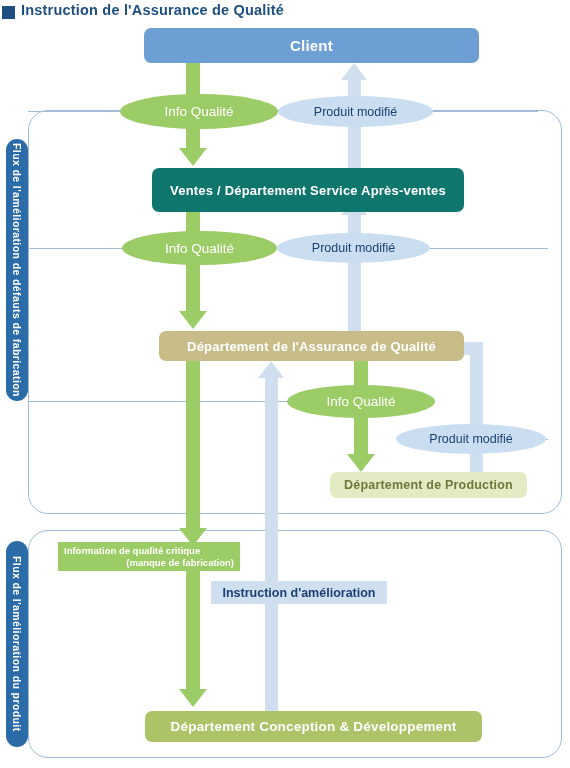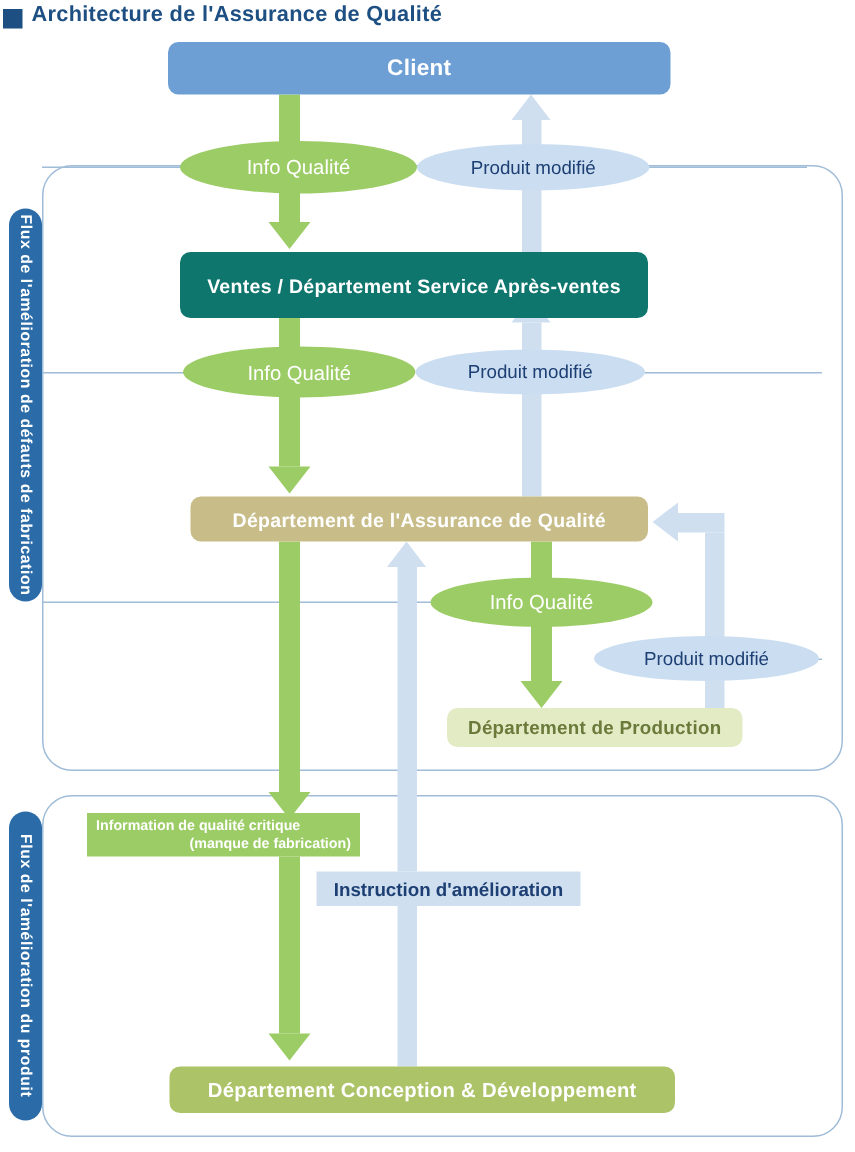--- a/index.html
+++ b/index.html
@@ -44,21 +44,21 @@
   .ah-left-blue{border-top:13px solid transparent;border-bottom:13px solid transparent;
                 border-right:17px solid #cfdff0;}
   .hline{position:absolute;}
 
   
   .rule{position:absolute;height:1px;background:#9fbcd8;}
 
   
   .node{position:absolute;box-sizing:border-box;display:flex;
         align-items:center;justify-content:center;text-align:center;
-        font-weight:bold;letter-spacing:.2px;}
+        font-weight:bold;letter-spacing:.2px;margin-left:32px;}
   .rounded{border-radius:7px;}
 
   #node-client{left:112px;top:28px;width:335px;height:35px;
                background:#6e9fd4;color:#ffffff;font-size:15px;}
   #node-ventes{left:120px;top:168px;width:312px;height:44px;
                background:#0f766e;color:#ffffff;font-size:13px;}
   #node-qa{left:127px;top:331px;width:305px;height:30px;
            background:#c8bd89;color:#ffffff;font-size:13px;}
   #node-production{left:298px;top:472px;width:197px;height:26px;
                    background:#e3ebc5;color:#6a7a3a;font-size:12.5px;}
@@ -92,21 +92,21 @@
   #ell-iq-3{left:287px;top:385px;width:148px;height:33px;font-size:13.5px;}
   #ell-pm-3{left:396px;top:424px;width:150px;height:30px;font-size:12.5px;}
 </style>
 </head>
 <body>
 
 <div id="stage">
 
   <div id="title-bar">
     <div id="title-square"></div>
-    <div id="title-text">Architecture de l'Assurance de Qualité</div>
+    <div id="title-text">Instruction de l'Assurance de Qualité</div>
   </div>
 
   <div class="group-box" id="group-fabrication"></div>
   <div class="group-box" id="group-produit"></div>
 
   <div class="side-tab" id="tab-fabrication">
     <span>Flux de l'amélioration de défauts de fabrication</span>
   </div>
   <div class="side-tab" id="tab-produit">
     <span>Flux de l'amélioration du produit</span>

